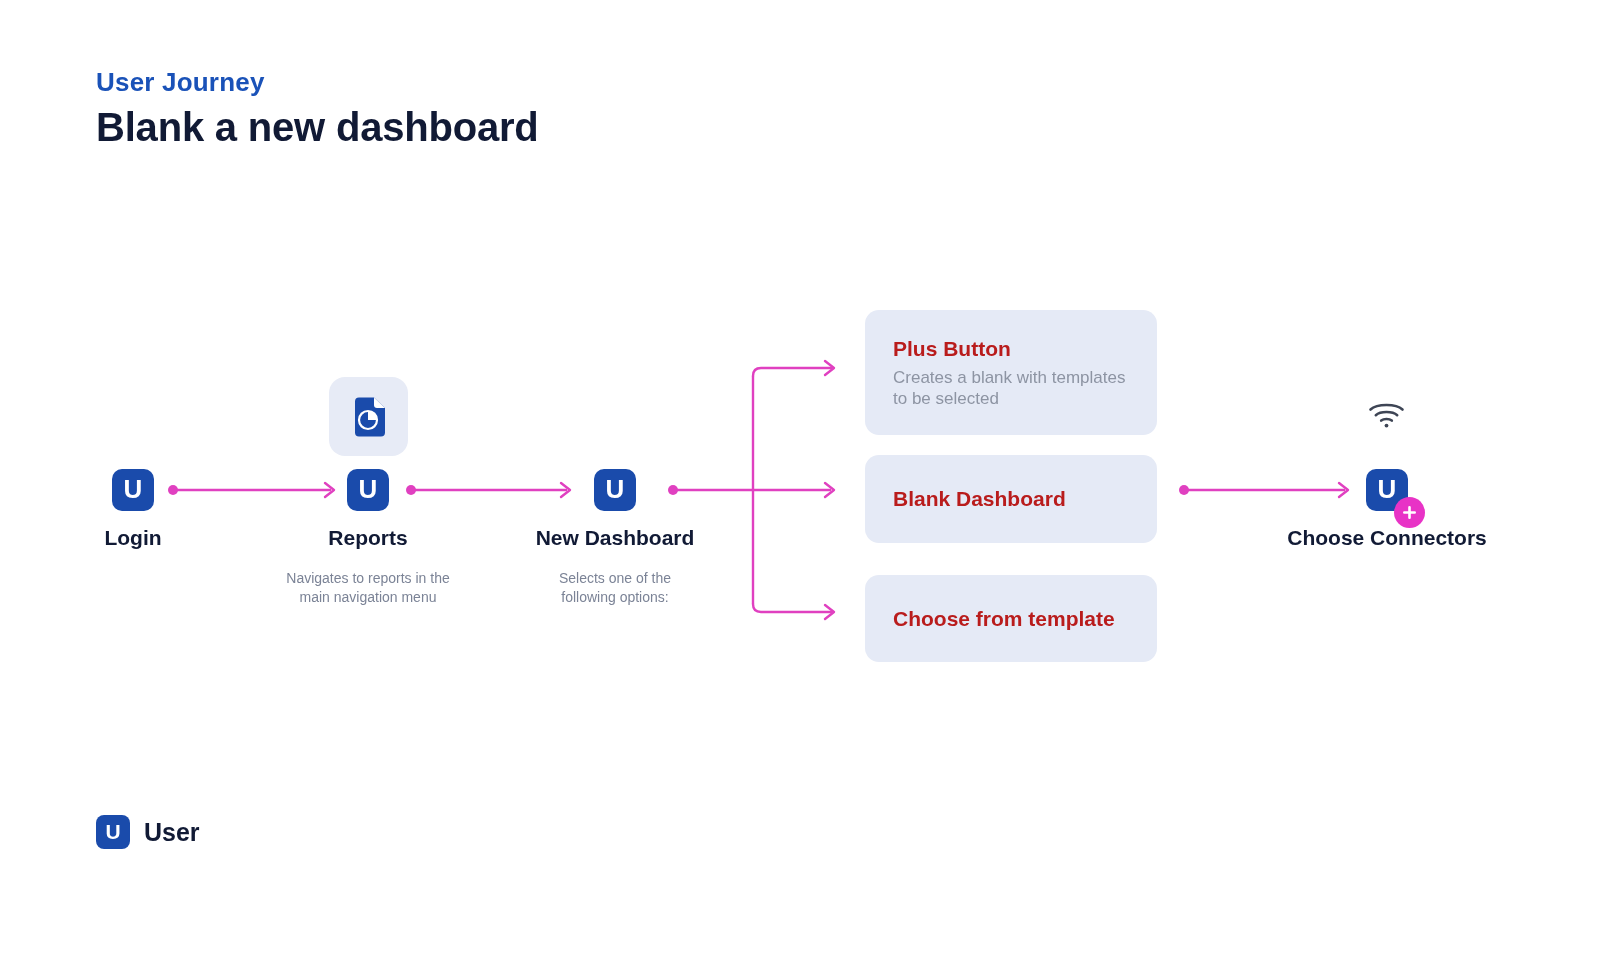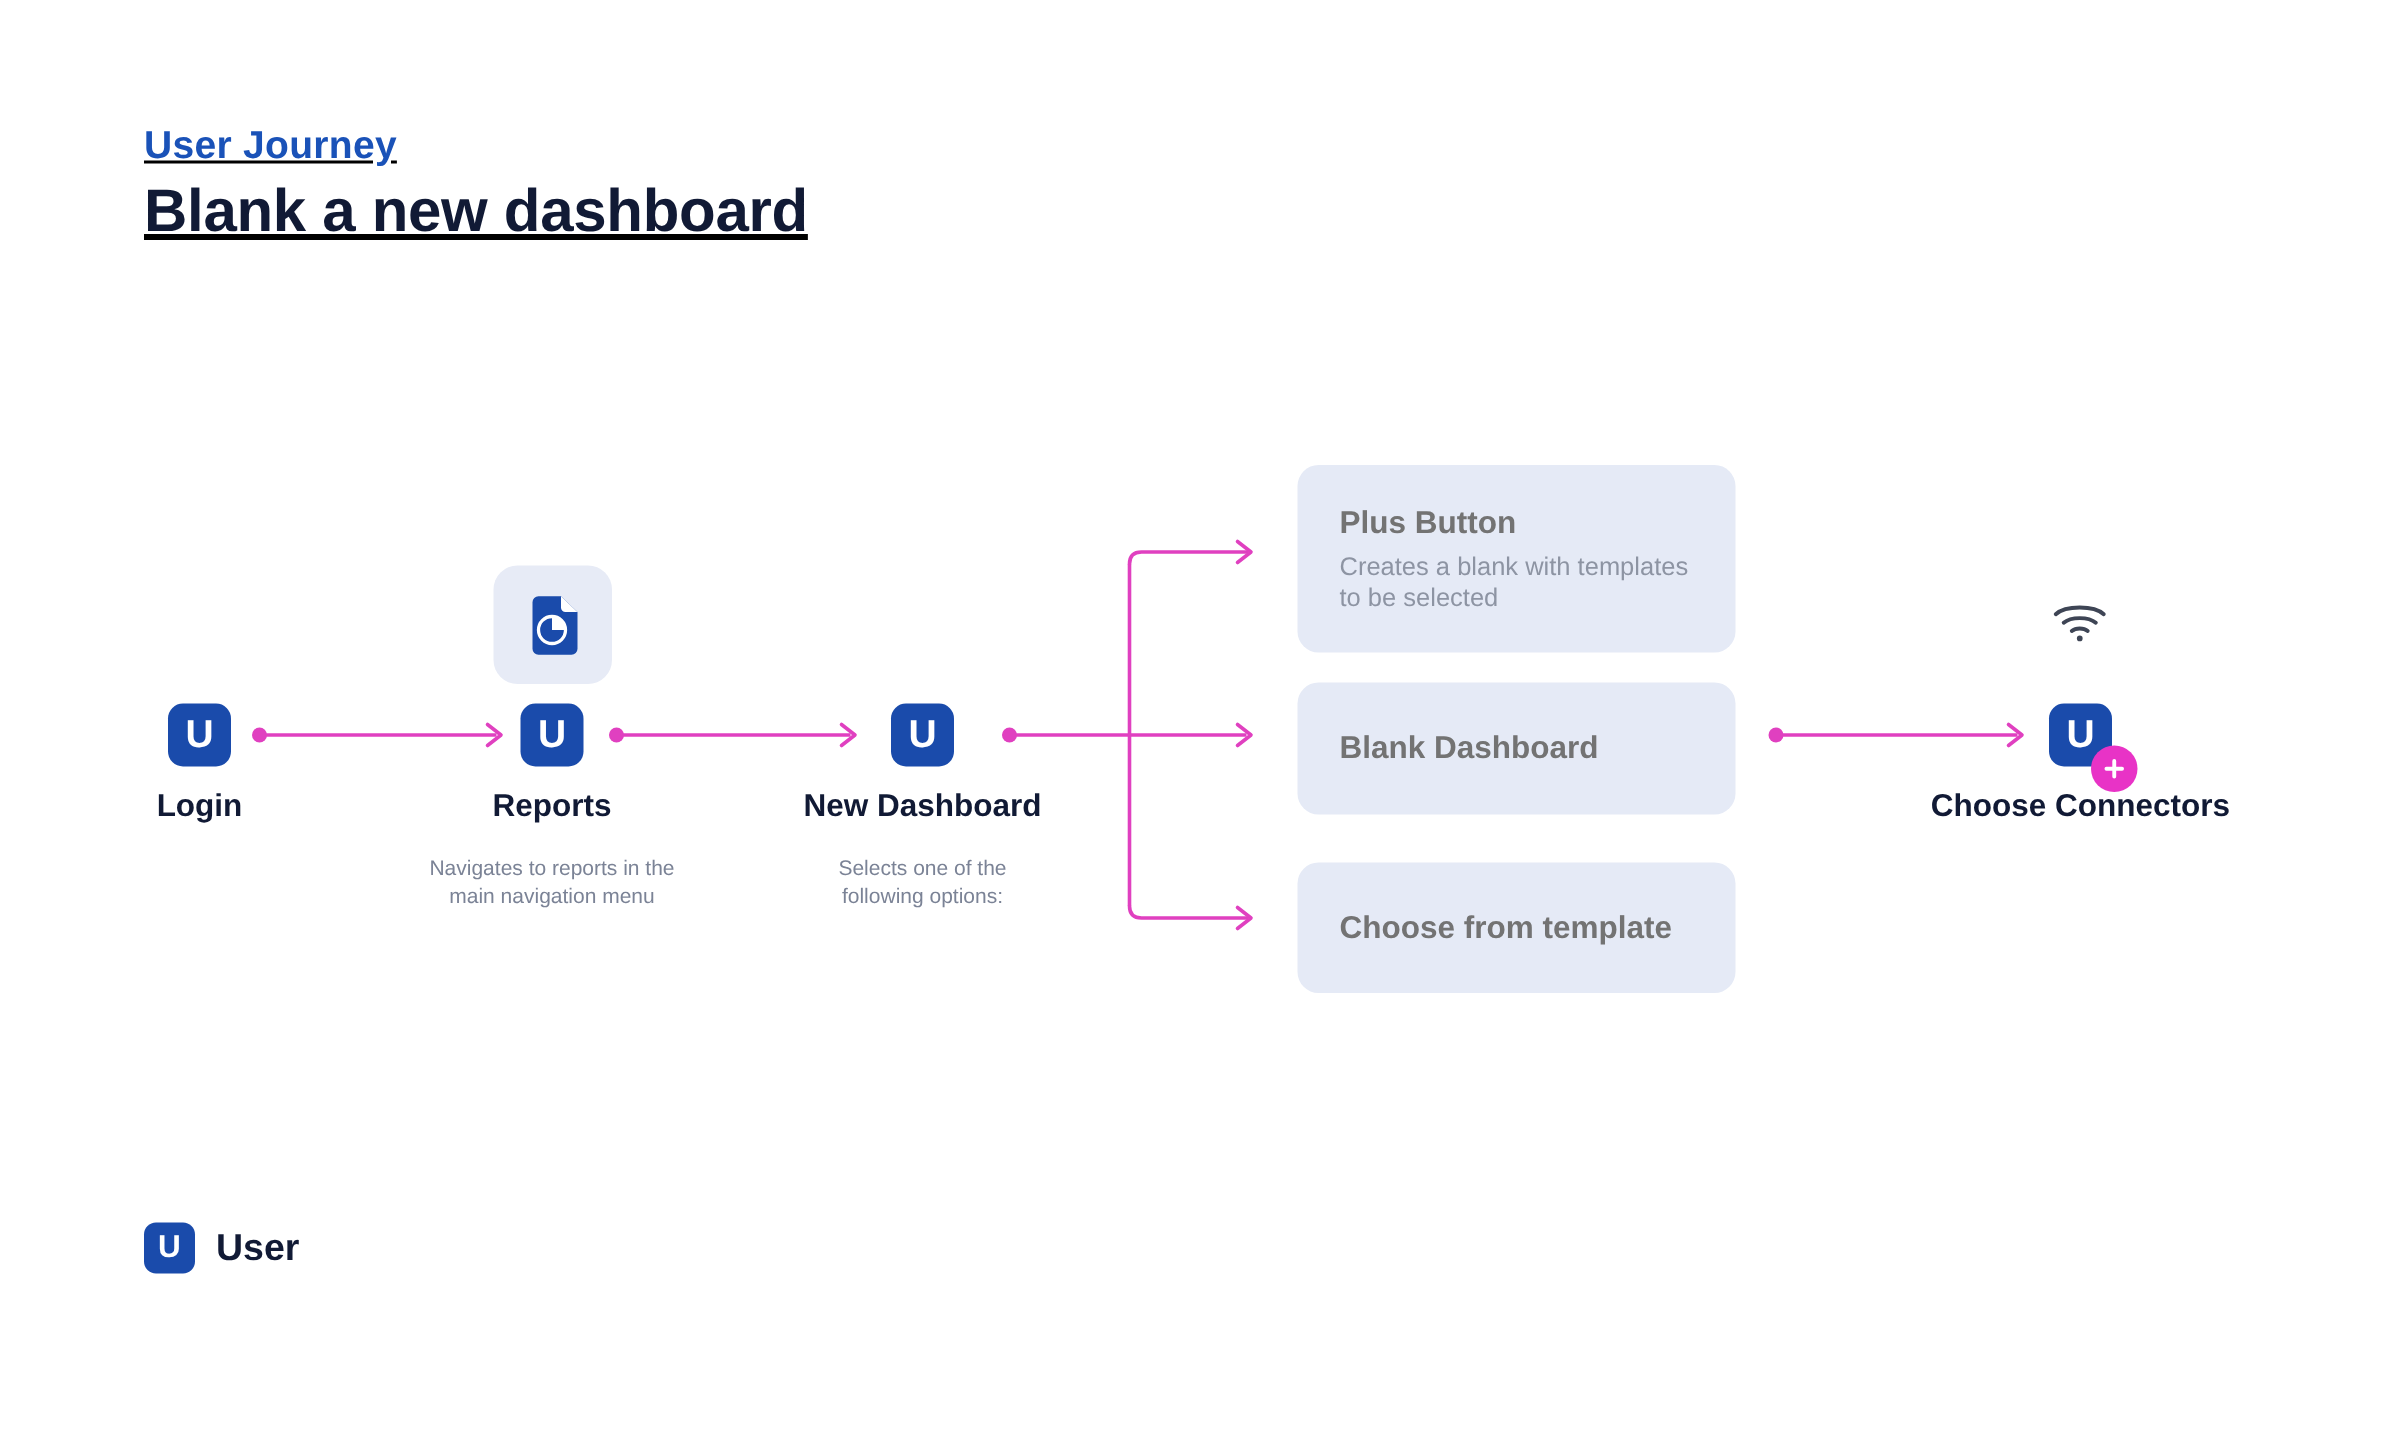--- a/index.html
+++ b/index.html
@@ -14,22 +14,21 @@
     position: relative;
     overflow: hidden;
     font-family: "Liberation Sans", "DejaVu Sans", sans-serif;
     -webkit-font-smoothing: antialiased;
   }
 
   
   .header {
     position: absolute;
     left: 96px;
-    top: 82px;
-    text-decoration: underline;
+    top: 68px;
   }
   .eyebrow {
     font-size: 26px;
     font-weight: bold;
     color: #1a52b8;
     letter-spacing: 0.2px;
     line-height: 1.15;
     margin: 0 0 6px 0;
     white-space: nowrap;
   }
@@ -148,21 +147,21 @@
     border-radius: 14px;
     box-sizing: border-box;
     padding: 0 28px;
     display: flex;
     flex-direction: column;
     justify-content: center;
   }
   .card-title {
     font-size: 21px;
     font-weight: bold;
-    color: #737373;
+    color: #b91c1c;
     line-height: 1.2;
   }
   .card-sub {
     margin-top: 7px;
     font-size: 17px;
     color: #8d94a3;
     line-height: 1.2;
   }
 
   

